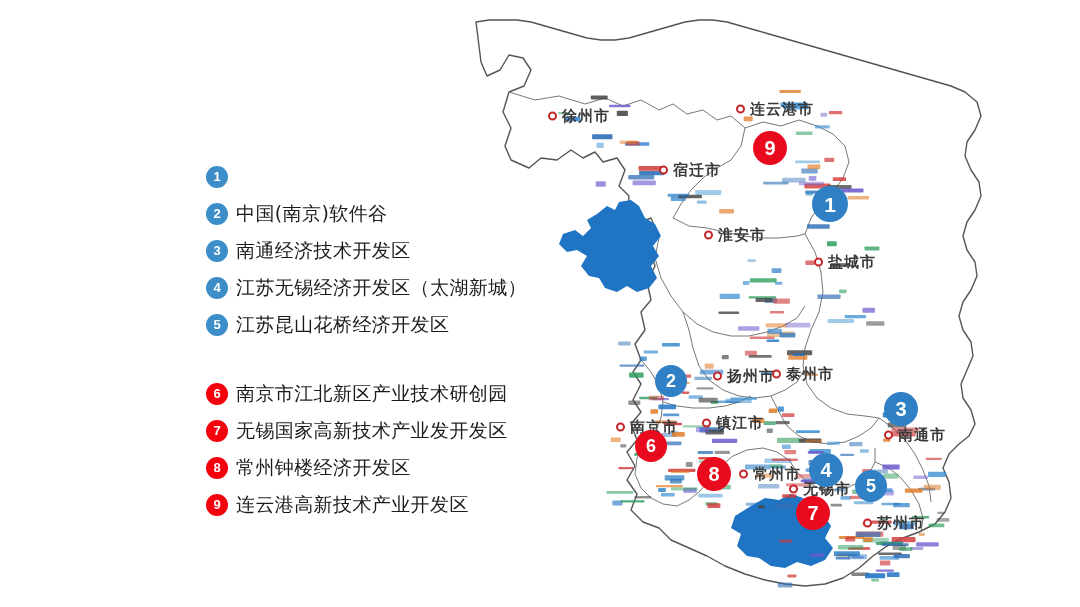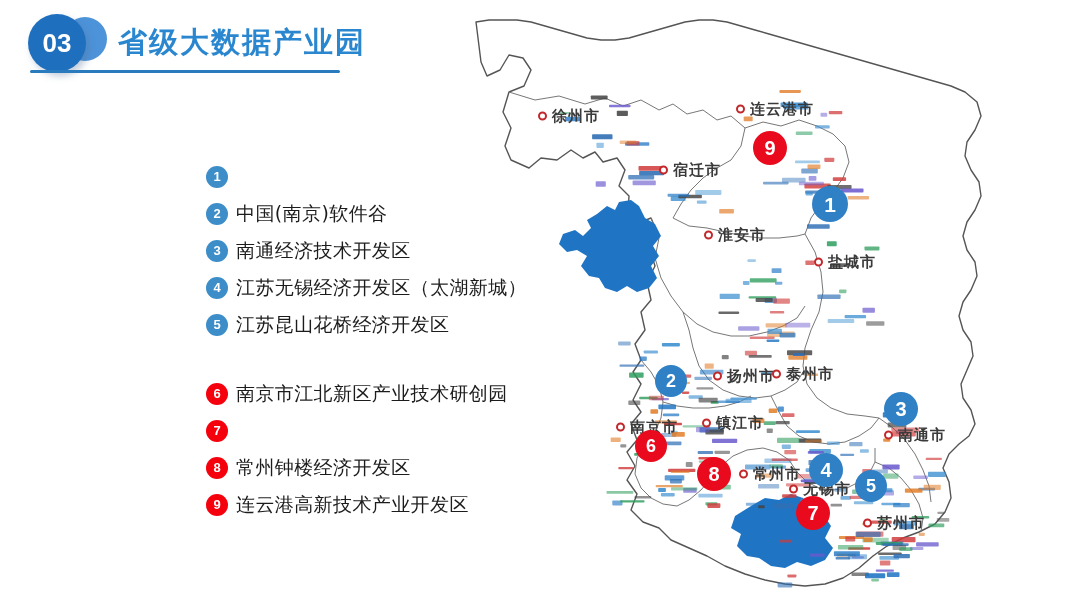--- a/index.html
+++ b/index.html
@@ -96,28 +96,20 @@
     transform:translate(-50%,-50%);
   }
   .marker.blue{background:#2f80c4;}
   .marker.red{background:#ea0a1e;}
 </style>
 </head>
 <body>
 
 <div class="slide">
 
-  <div class="header">
-    <div class="hdr-circle-accent"></div>
-    <div class="hdr-circle-main">
-      <span>03</span>
-    </div>
-    <div class="hdr-title">省级大数据产业园</div>
-    <div class="hdr-rule"></div>
-  </div>
 
 
   <div class="list">
     <div class="list-group" id="group-a">
         <div class="item">
           <div class="badge blue">1</div>
         </div>
         <div class="item">
           <div class="badge blue">2</div>
           <div class="item-label">中国(南京)软件谷</div>
@@ -136,20 +128,21 @@
         </div>
       </div>
     <div class="group-gap"></div>
     <div class="list-group" id="group-b">
         <div class="item">
           <div class="badge red">6</div>
           <div class="item-label">南京市江北新区产业技术研创园</div>
         </div>
         <div class="item">
           <div class="badge red">7</div>
+          <div class="item-label">无锡国家高新技术产业发开发区</div>
         </div>
         <div class="item">
           <div class="badge red">8</div>
           <div class="item-label">常州钟楼经济开发区</div>
         </div>
         <div class="item">
           <div class="badge red">9</div>
           <div class="item-label">连云港高新技术产业开发区</div>
         </div>
       </div>
@@ -472,21 +465,21 @@
           <rect x="446.3" y="427.4" width="27.9" height="4.3" fill="#d03a3a" opacity="0.57" rx="0.8"></rect>
           <rect x="478.7" y="484.8" width="17.1" height="5.1" fill="#e07a22" opacity="0.55" rx="0.8"></rect>
           <rect x="459.9" y="488.6" width="17.6" height="4.1" fill="#e07a22" opacity="0.82" rx="0.8"></rect>
           <rect x="468.3" y="475.6" width="14.6" height="3.5" fill="#6a5acd" opacity="0.50" rx="0.8"></rect>
           <rect x="480.7" y="457.7" width="16.2" height="2.3" fill="#d03a3a" opacity="0.66" rx="0.8"></rect>
           <rect x="483.0" y="471.8" width="18.1" height="5.1" fill="#3a8ed0" opacity="0.78" rx="0.8"></rect>
         </g>
     </svg>
 
     <div id="city-layer">
-        <div class="city" style="left: 124px; top: 116px;">
+        <div class="city" style="left: 134px; top: 116px;">
           <div class="city-dot"></div>
           <div class="city-name">徐州市</div>
         </div>
         <div class="city" style="left: 330px; top: 109px;">
           <div class="city-dot"></div>
           <div class="city-name">连云港市</div>
         </div>
         <div class="city" style="left: 245px; top: 170px;">
           <div class="city-dot"></div>
           <div class="city-name">宿迁市</div>

